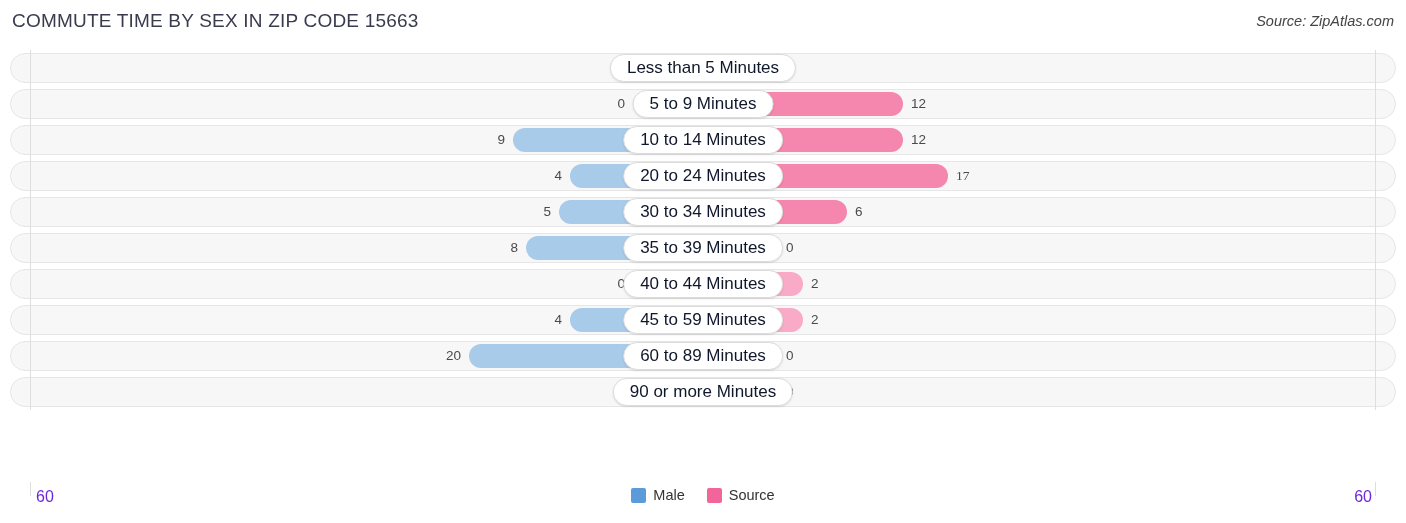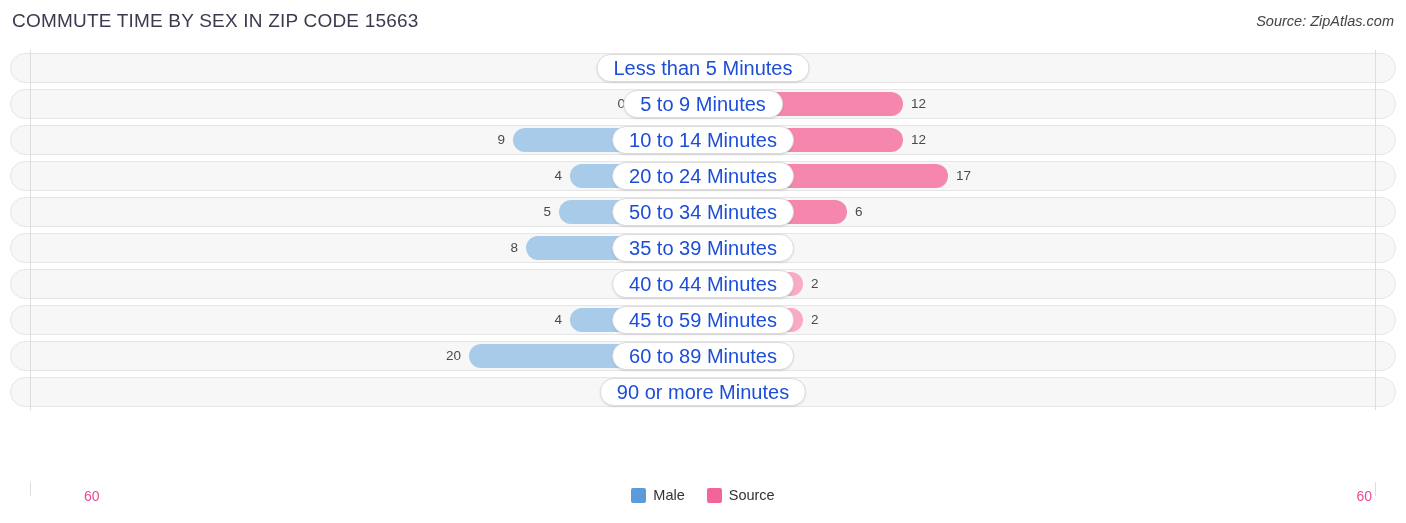--- a/index.html
+++ b/index.html
@@ -78,31 +78,31 @@
   .val-inside { color: #ffffff; }
 
   .pill {
     position: absolute; top: 4px;
     left: 50%; transform: translateX(-50%);
     height: 28px; line-height: 26px;
     padding: 0 16px;
     background: #ffffff;
     border: 1px solid #dcdcdc;
     border-radius: 14px;
-    font-size: 20px; color: #1d4ed8;
+    font-size: 17px; color: #0f172a;
     white-space: nowrap;
     box-shadow: 0 1px 2px rgba(0,0,0,.10);
     z-index: 4;
   }
 
   
   .footer { position: absolute; left: 0; bottom: 0; width: 1406px; height: 41px; }
   .axis-end {
     position: absolute; top: 6px;
-    font-size: 14px; color: #ec4899; margin-left: 48px;
+    font-size: 16px; color: #6d28d9;
   }
   .axis-end-left  { left: 36px; }
   .axis-end-right { right: 34px; }
   .axis-tick {
     position: absolute; top: 0; height: 14px; width: 1px; background: #dedede;
   }
   .tick-left  { left: 30px; }
   .tick-right { left: 1375px; }
 
   .legend {
@@ -161,34 +161,34 @@
         </div>
       </div>
       <div class="row">
         <div class="track"></div>
         <div class="axis-line axis-left"></div>
         <div class="axis-line axis-right"></div>
         <div class="center">
           <div class="bar bar-male" style="width: 133px;"></div>
           <div class="bar bar-female mid" style="width: 245px;"></div>
           <div class="val val-male" style="right: 141px;">4</div>
-          <div class="val val-female" style="left: 253px;">17</div>
+          <div class="val val-female" style="left: 253px; font-family: Liberation Serif, serif;">17</div>
           <div class="pill">20 to 24 Minutes</div>
         </div>
       </div>
       <div class="row">
         <div class="track"></div>
         <div class="axis-line axis-left"></div>
         <div class="axis-line axis-right"></div>
         <div class="center">
           <div class="bar bar-male" style="width: 144px;"></div>
           <div class="bar bar-female mid" style="width: 144px;"></div>
           <div class="val val-male" style="right: 152px;">5</div>
           <div class="val val-female" style="left: 152px;">6</div>
-          <div class="pill">50 to 34 Minutes</div>
+          <div class="pill">30 to 34 Minutes</div>
         </div>
       </div>
       <div class="row">
         <div class="track"></div>
         <div class="axis-line axis-left"></div>
         <div class="axis-line axis-right"></div>
         <div class="center">
           <div class="bar bar-male" style="width: 177px;"></div>
           <div class="bar bar-female" style="width: 75px;"></div>
           <div class="val val-male" style="right: 185px;">8</div>

